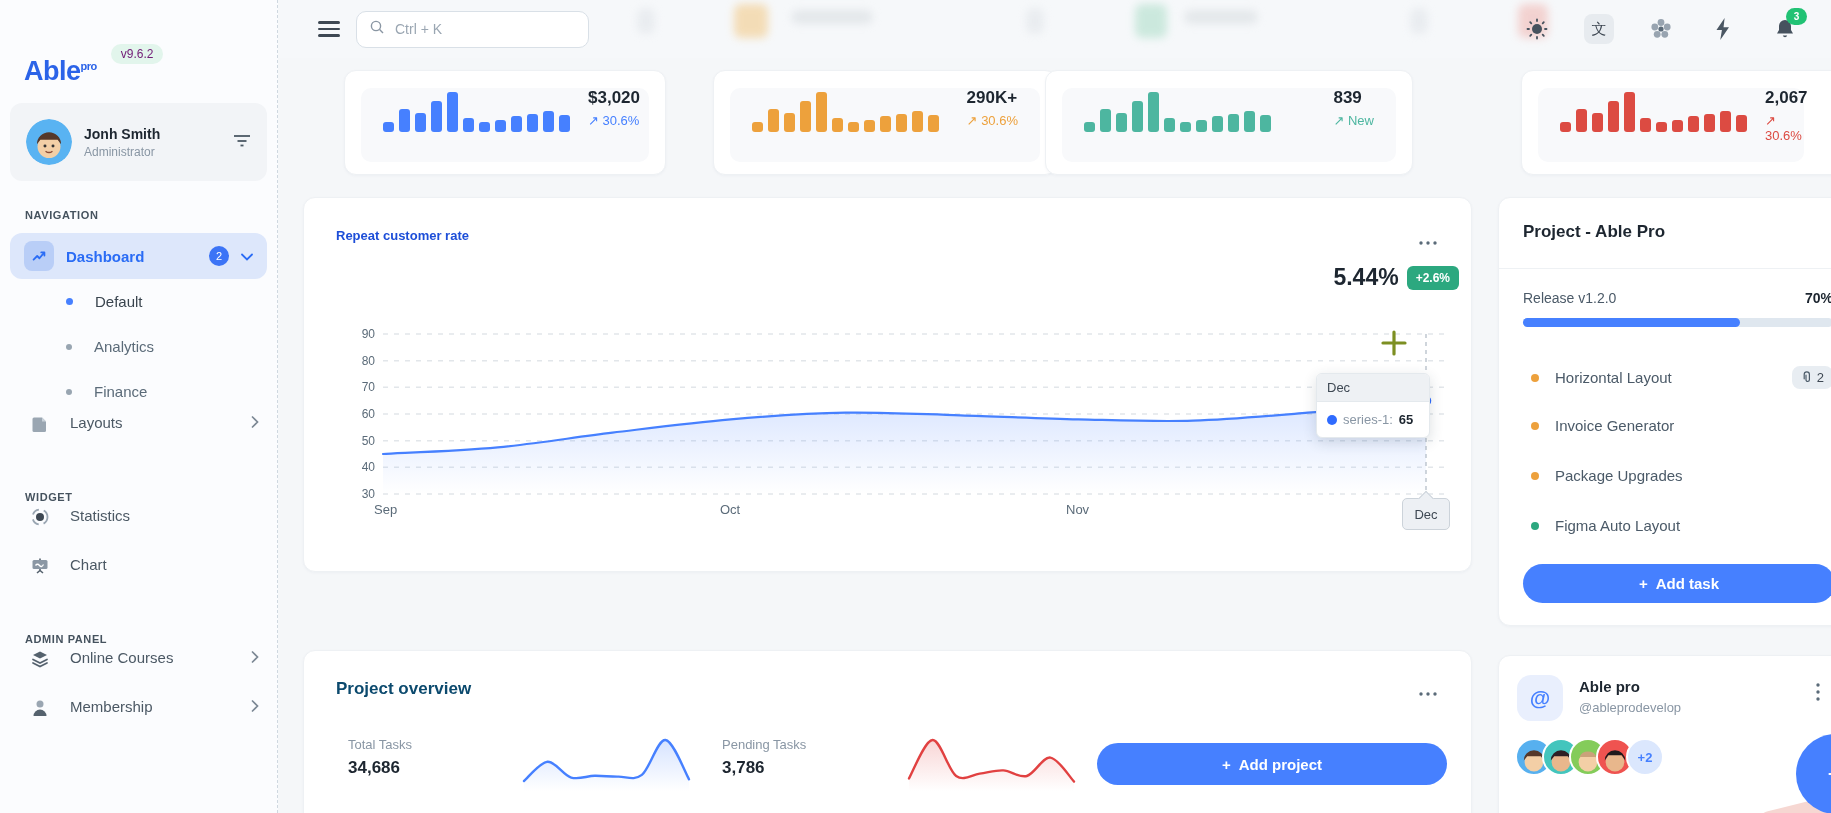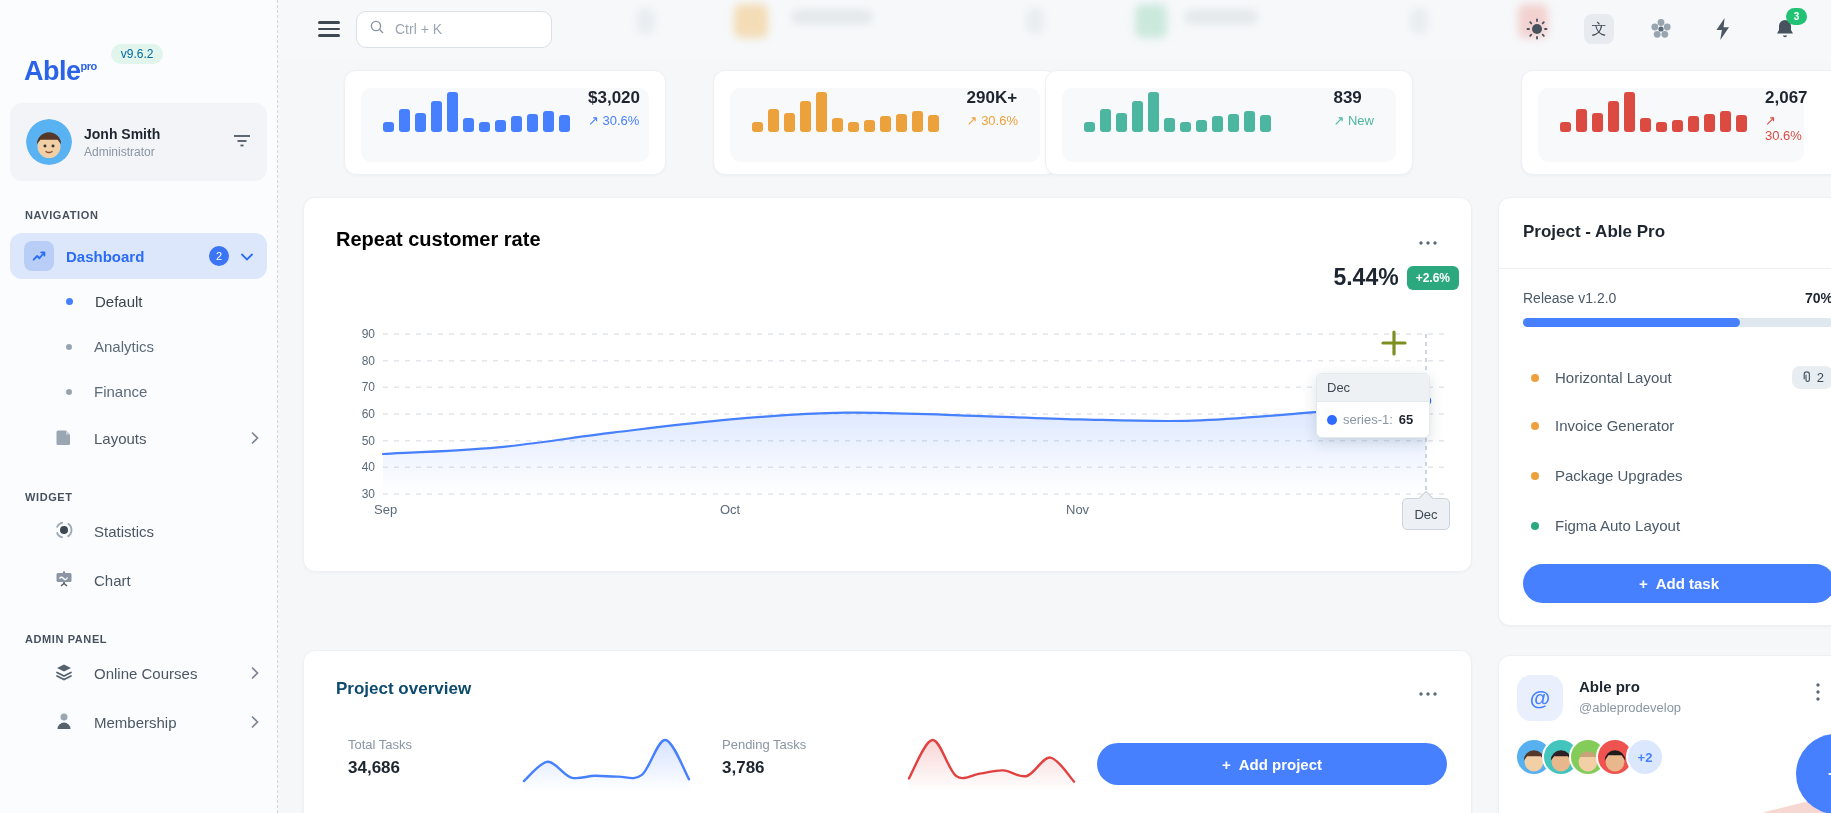--- a/index.html
+++ b/index.html
@@ -3,65 +3,65 @@
 <meta charset="utf-8">
 <style>
   html,body{margin:0;padding:0;}
   body{font-family:"Liberation Sans",sans-serif;background:#f5f7f9;}
   .page{position:relative;width:1831px;height:813px;overflow:hidden;background:#f5f7f9;}
   
   .sidebar{position:absolute;left:0;top:0;width:278px;height:813px;background:#fbfcfe;border-right:1px dashed #cfd8e0;box-sizing:border-box;z-index:20;}
   .logo-row{display:flex;align-items:center;gap:14px;padding:20px 14px 0 24px;}
   .brand{font-size:27px;font-weight:bold;color:#2b63e8;letter-spacing:-.5px;margin-top:36px;}
   .brand sup{font-size:11px;font-weight:bold;color:#2b63e8;}
-  .ver-badge{background:#e2f5ec;color:#0369a1;font-size:12px;padding:3px 10px;border-radius:12px;}
+  .ver-badge{background:#e2f5ec;color:#701a75;font-size:12px;padding:3px 10px;border-radius:12px;}
   .user-card{margin:16px 10px 0;background:#f2f4f7;border-radius:12px;height:78px;display:flex;align-items:center;padding:0 16px;gap:12px;box-sizing:border-box;}
   .user-avatar{width:46px;height:46px;border-radius:50%;overflow:hidden;flex:none;}
   .user-meta{flex:1;}
   .user-name{font-size:14px;font-weight:bold;color:#1d2630;}
   .user-role{font-size:12px;color:#8996a4;margin-top:3px;}
   .nav-label{margin:28px 0 4px 25px;font-size:11px;font-weight:bold;color:#45525e;letter-spacing:.6px;}
   .nav-pill{margin:12px 10px 0;height:46px;background:#dde7fb;border-radius:12px;display:flex;align-items:center;padding:0 14px;gap:12px;box-sizing:border-box;cursor:pointer;}
   .nav-pill .icon-box{width:30px;height:30px;border-radius:8px;background:#b9cef7;display:flex;align-items:center;justify-content:center;}
   .nav-pill .lbl{flex:1;font-size:15px;font-weight:bold;color:#2a6cf5;}
   .nav-badge{width:20px;height:20px;border-radius:50%;background:#3c74f6;color:#fff;font-size:11px;display:flex;align-items:center;justify-content:center;}
   .nav-sub{height:45px;display:flex;align-items:center;padding-left:66px;gap:22px;cursor:pointer;}
   .dot{width:6px;height:6px;border-radius:50%;background:#98a5b1;flex:none;}
   .dot.active{background:#4680ff;width:7px;height:7px;}
   .nav-sub .lbl{font-size:15px;color:#5b6b79;}
   .nav-sub .lbl.strong{color:#39444e;}
-  .nav-row{height:49px;display:flex;align-items:center;padding:0 18px 0 30px;gap:20px;cursor:pointer;margin-left:24px;}
+  .nav-row{height:49px;display:flex;padding:0 18px 0 30px;gap:20px;cursor:pointer;}
   .nav-row .lbl{flex:1;font-size:15px;color:#4b5864;}
   .chev{color:#8a96a3;}
   
   .topbar{position:absolute;left:278px;right:0;top:0;height:58px;background:rgba(246,248,250,.72);z-index:15;}
   .ghost{position:absolute;filter:blur(4px);opacity:.55;border-radius:7px;}
   .topbar-content{position:absolute;inset:0;display:flex;align-items:center;z-index:2;}
   .hamburger{margin-left:40px;width:22px;cursor:pointer;}
   .hamburger span{display:block;height:2.5px;background:#3e4853;border-radius:2px;margin:4px 0;}
-  .searchbox{margin-left:16px;width:196px;height:37px;background:#fff;border:1px solid #d9e0e7;border-radius:10px;display:flex;align-items:center;padding:0 12px;gap:8px;box-sizing:border-box;}
+  .searchbox{margin-left:16px;width:233px;height:37px;background:#fff;border:1px solid #d9e0e7;border-radius:10px;display:flex;align-items:center;padding:0 12px;gap:8px;box-sizing:border-box;}
   .searchbox input{border:none;outline:none;font-size:14px;color:#3e4853;width:130px;background:transparent;font-family:"Liberation Sans",sans-serif;}
   .searchbox input::placeholder{color:#9aa6b2;}
   .top-icons{margin-left:auto;display:flex;align-items:center;gap:30px;padding-right:30px;}
   .tool-btn{position:relative;width:32px;height:32px;display:flex;align-items:center;justify-content:center;cursor:pointer;}
   .translate-box{width:30px;height:30px;background:#e7ebef;border-radius:8px;display:flex;align-items:center;justify-content:center;font-size:15px;color:#3e4853;}
   .bell-badge{position:absolute;top:-5px;right:-6px;min-width:17px;height:17px;border-radius:9px;background:#21c274;color:#fff;font-size:10px;font-weight:bold;display:flex;align-items:center;justify-content:center;padding:0 2px;}
   
   .card{position:absolute;background:#fff;border:1px solid #eef1f4;border-radius:12px;box-shadow:0 1px 3px rgba(30,50,90,.04);box-sizing:border-box;}
   .more-h{position:absolute;cursor:pointer;}
   
   .stat-inner{position:absolute;left:16px;right:16px;top:17px;bottom:12px;background:#f8f9fb;border-radius:10px;display:flex;align-items:flex-start;padding:0 22px;box-sizing:border-box;}
   .spark{display:flex;align-items:flex-end;gap:5px;height:44px;}
   .spark .bar{width:11px;border-radius:3px;display:block;}
   .stat-val-block{margin-left:auto;padding-left:18px;}
   .stat-value{font-size:17px;font-weight:bold;color:#1d2630;}
   .stat-change{margin-top:5px;font-size:13px;}
   
   .chart-card{left:303px;top:197px;width:1169px;height:375px;}
-  .chart-title{position:absolute;left:32px;top:30px;font-size:20px;font-weight:bold;color:#000000;}
+  .chart-title{position:absolute;left:32px;top:30px;font-size:13px;font-weight:bold;color:#1d4ed8;}
   .rate-row{position:absolute;right:12px;top:66px;display:flex;align-items:center;gap:8px;}
   .rate-val{font-size:23px;font-weight:bold;color:#1d2630;}
   .rate-badge{background:#2ca87f;color:#fff;font-size:12px;font-weight:bold;border-radius:6px;padding:5px 9px;}
   .xlabel{position:absolute;top:304px;font-size:13px;color:#5b6b79;}
   .dec-box{position:absolute;left:1098px;top:300px;width:46px;height:30px;background:#edf0f4;border:1px solid #ccd3da;border-radius:5px;display:flex;align-items:center;justify-content:center;font-size:13px;color:#3e4853;}
   .dec-box::before{content:'';position:absolute;top:-6px;left:50%;width:10px;height:10px;background:#edf0f4;border-left:1px solid #ccd3da;border-top:1px solid #ccd3da;transform:translateX(-50%) rotate(45deg);}
   .tooltip{position:absolute;left:1012px;top:175px;width:112px;background:#fff;border:1px solid #e4e9ed;border-radius:6px;box-shadow:0 4px 14px rgba(40,55,70,.16);overflow:hidden;}
   .tooltip-head{background:#eef1f4;border-bottom:1px solid #e4e9ed;padding:6px 10px;font-size:13px;color:#3e4853;}
   .tooltip-body{display:flex;align-items:center;gap:6px;padding:10px;}
   .tt-dot{width:10px;height:10px;border-radius:50%;background:#2f6bff;}

